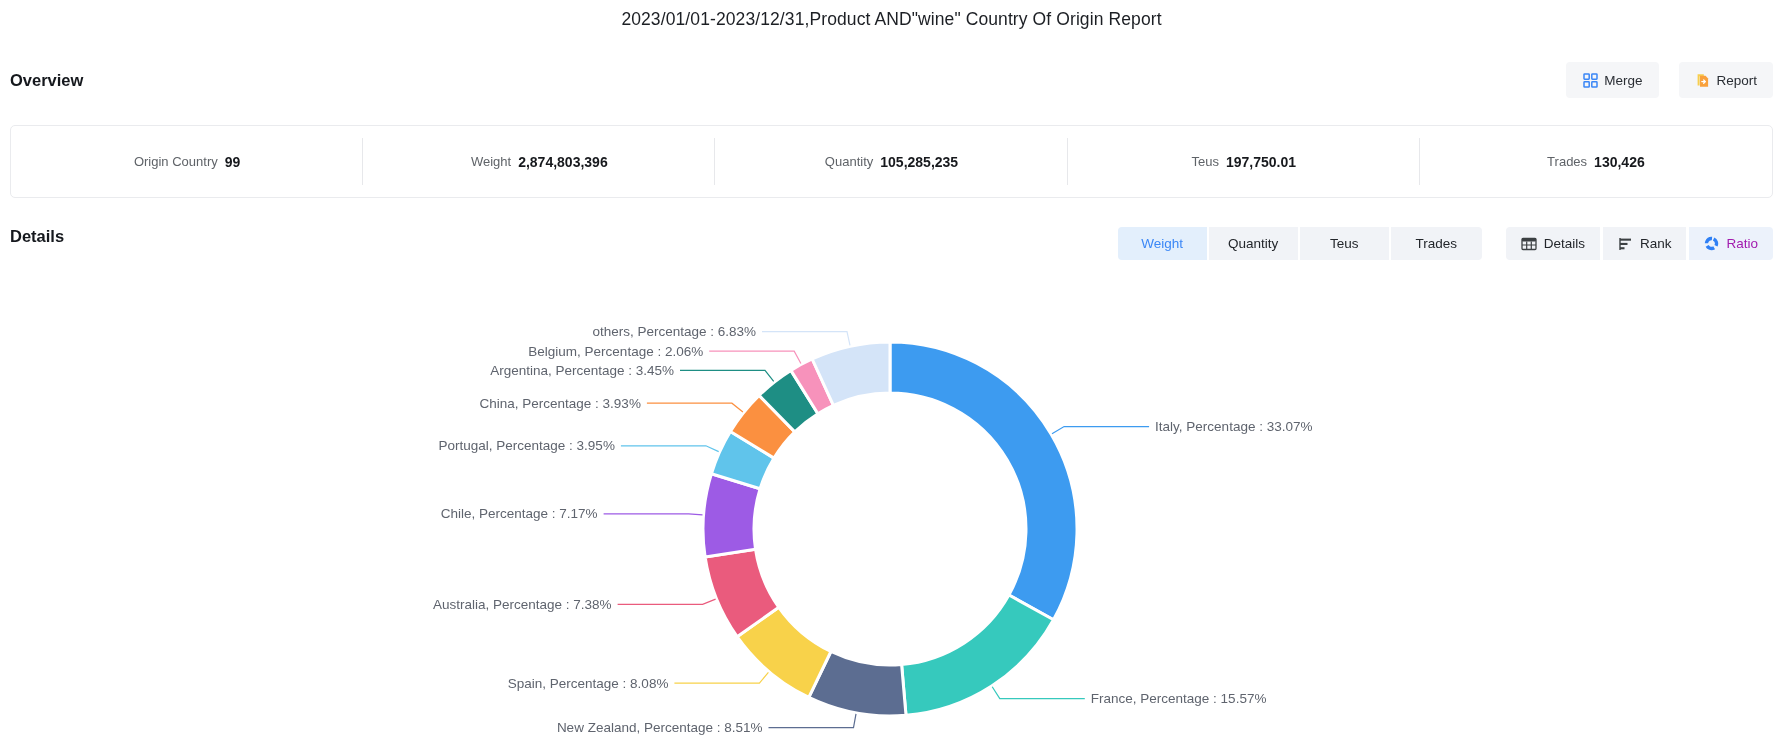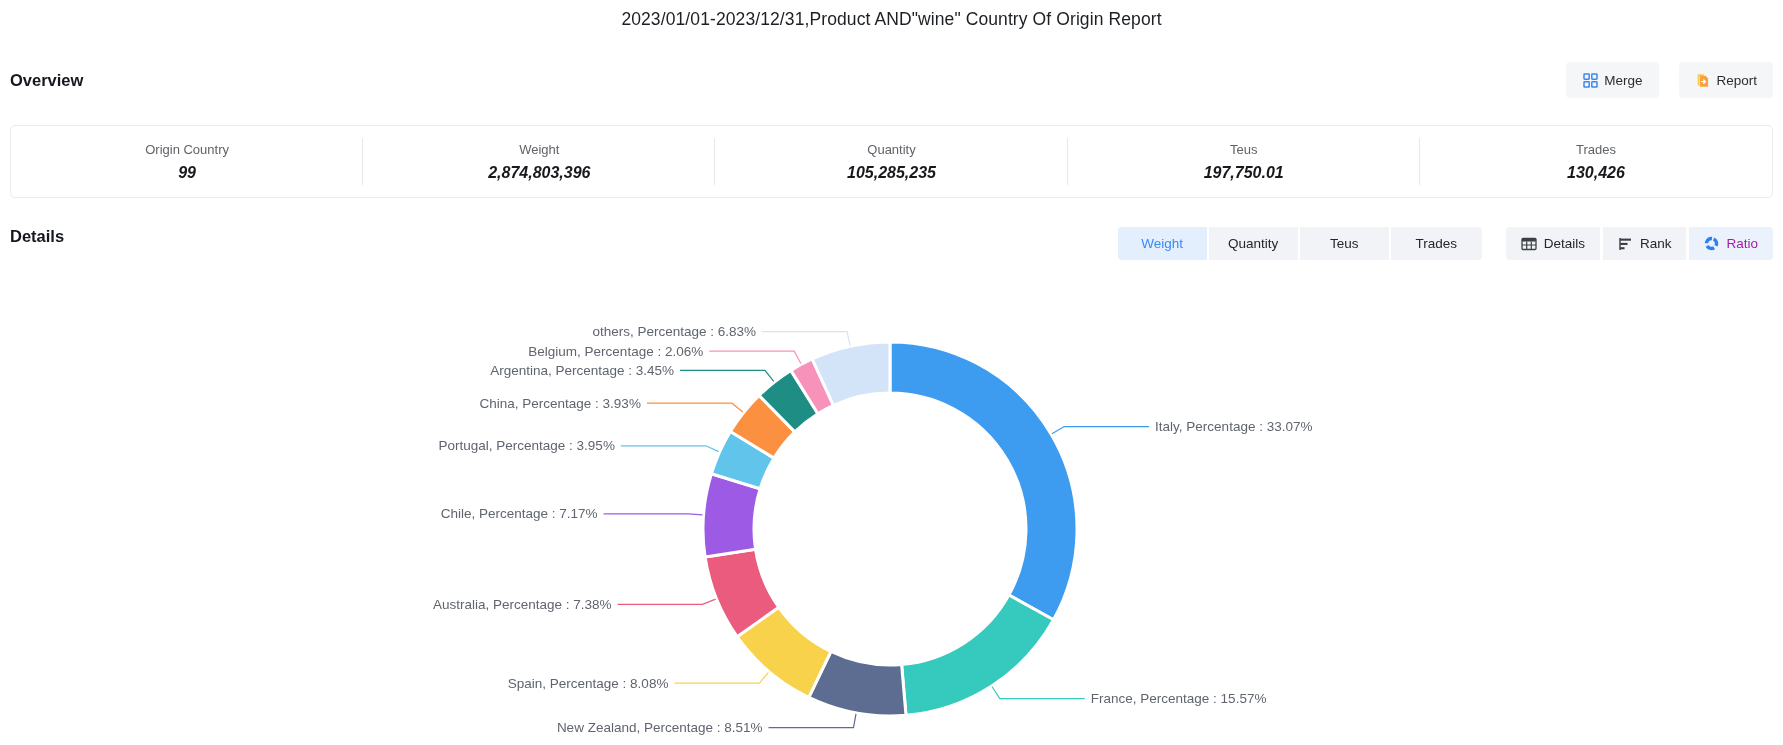--- a/index.html
+++ b/index.html
@@ -9,26 +9,26 @@
     font-size: 17.5px; font-weight: 500; color: #1c1f24; letter-spacing: .1px; }
   .overview-row { margin: 29px 10px 0 10px; height: 36px; display: flex;
     align-items: center; justify-content: space-between; }
   .section-heading { font-size: 16.5px; font-weight: 700; color: #15181d; }
   .action-buttons { display: flex; gap: 20px; }
   .action-btn { display: flex; align-items: center; gap: 6px; background: #f5f6f8;
     border: none; border-radius: 4px; padding: 0 16px; height: 36px; min-width: 93px;
     font-size: 13.5px; color: #2a2e34; cursor: pointer; font-family: inherit; justify-content: center; }
   .overview-card { margin: 27px 10px 0 10px; height: 73px; border: 1px solid #eaebee;
     border-radius: 5px; display: flex; align-items: stretch; }
-  .stat-col { flex: 1; display: flex; flex-direction: column; justify-content: center;
+  .stat-col { flex: 1; display: flex; flex-direction: row; justify-content: center;
     align-items: center; gap: 7px; position: relative; }
   .stat-col:not(:last-child)::after { content: ""; position: absolute; right: 0; top: 12px;
     bottom: 12px; width: 1px; background: #e7e8eb; }
   .stat-label { font-size: 13px; color: #5f6368; }
-  .stat-value { font-size: 16px; font-weight: 700; color: #17191d; font-style: italic; }
+  .stat-value { font-size: 14px; font-weight: 700; color: #17191d; }
   .details-row { margin: 29px 10px 0 10px; height: 33px; display: flex;
     align-items: flex-start; justify-content: space-between; }
   .details-right { display: flex; align-items: center; gap: 24px; }
   .segmented { display: flex; border-radius: 4px; overflow: hidden; }
   .segment { width: 91px; height: 33px; background: #f1f3f7; border: none;
     font-size: 13.5px; color: #23262b; cursor: pointer; font-family: inherit; }
   .segment:not(:last-child) { border-right: 2px solid #ffffff; }
   .segment.selected { background: #e3effc; color: #3b87f6; }
   .view-buttons { display: flex; gap: 3px; border-radius: 4px; overflow: hidden; }
   .view-btn { display: flex; align-items: center; justify-content: center; gap: 7px;

